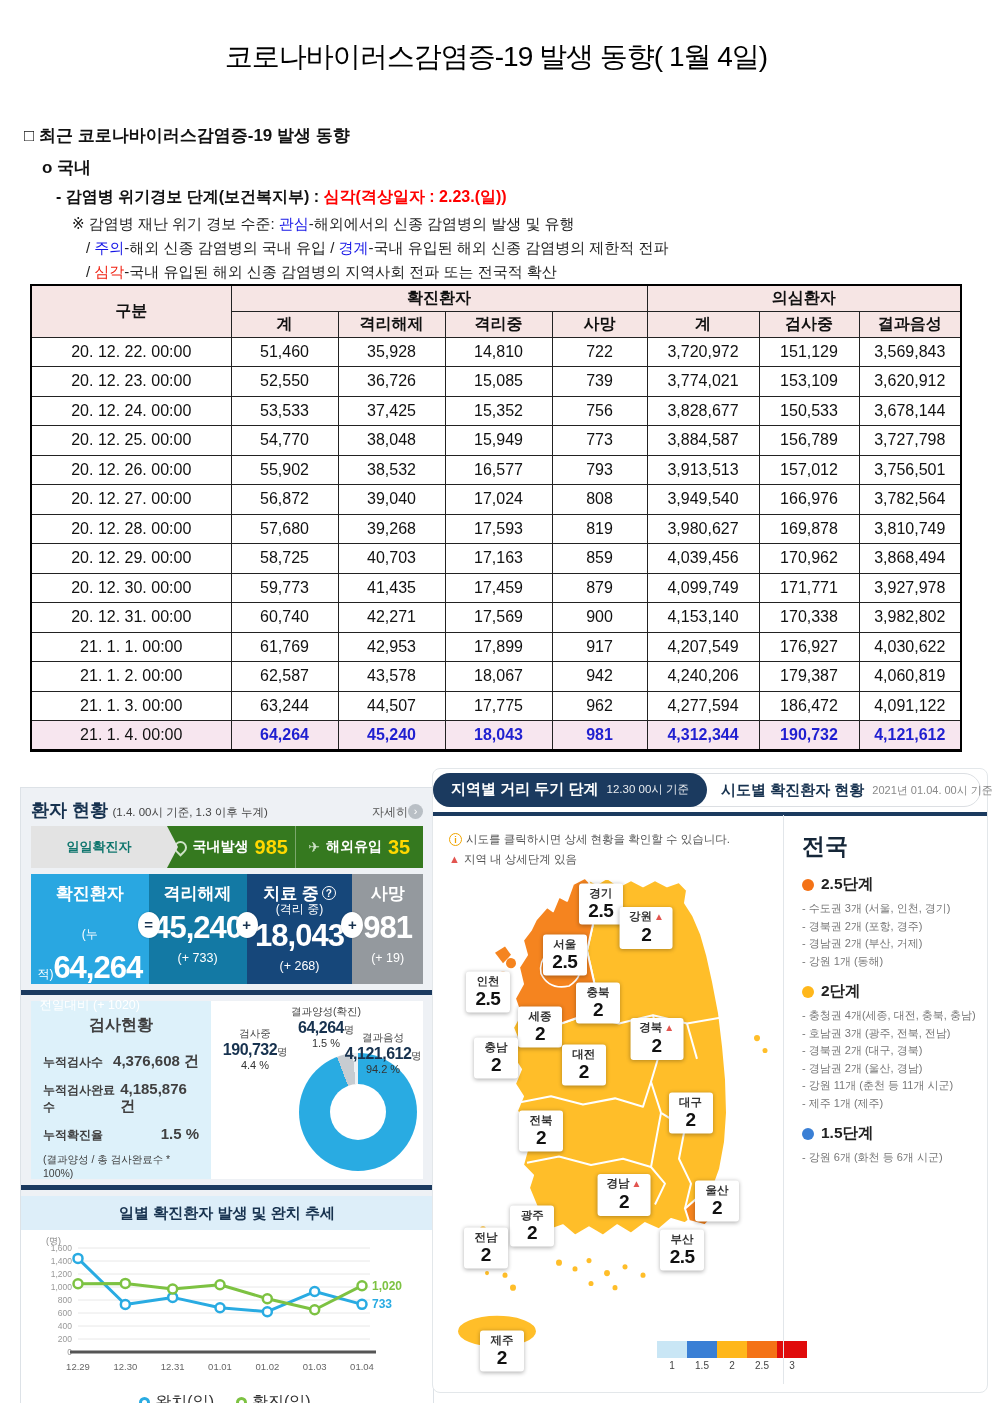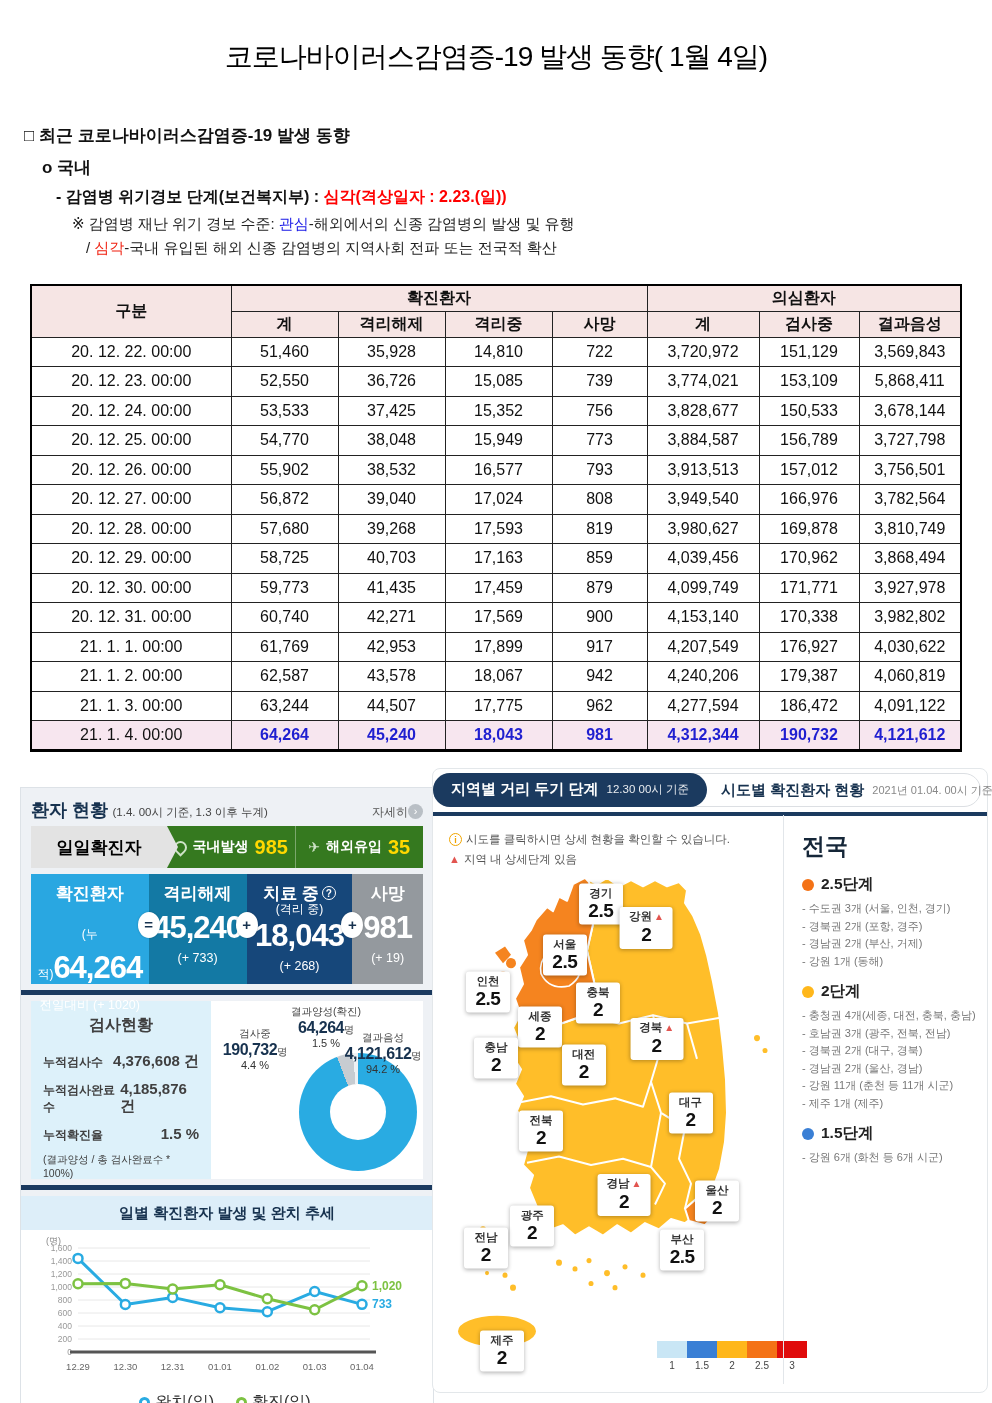--- a/index.html
+++ b/index.html
@@ -37,21 +37,21 @@
   .left-panel { position:absolute; left:20px; top:787px; width:414px; height:628px;
     background:#eef1f5; border:1px solid #dde2e7; padding:10px; }
   .lp-head { display:flex; justify-content:space-between; align-items:baseline; height:26px; margin-bottom:2px; }
   .lp-title { font-size:18px; font-weight:bold; color:#17324f; }
   .lp-sub { font-size:11.5px; color:#444; font-weight:normal; }
   .lp-more { font-size:12px; color:#555; font-weight:normal; display:flex; align-items:flex-start; cursor:pointer; }
   .more-circle { display:inline-block; width:15px; height:15px; border-radius:50%; background:#b9bfc5; color:#fff;
     font-size:11px; line-height:15px; text-align:center; }
 
   .tab-row { display:flex; height:42px; margin-bottom:6px; }
-  .daily-tab { width:136px; background:#e3e3e3; color:#000000; font-weight:bold; font-size:17px;
+  .daily-tab { width:136px; background:#e3e3e3; color:#0f766e; font-weight:bold; font-size:13px;
     display:flex; align-items:center; justify-content:center; position:relative; }
   .daily-tab .arrow { position:absolute; right:-11px; top:0; width:0; height:0; z-index:2;
     border-top:21px solid transparent; border-bottom:21px solid transparent; border-left:11px solid #e3e3e3; }
   .green-bar { flex:1; background:#35791f; display:flex; }
   .green-half { flex:1; display:flex; align-items:center; justify-content:center; gap:6px; color:#fff; }
   .green-half + .green-half { border-left:1px solid rgba(255,255,255,.35); }
   .green-label { font-size:14px; font-weight:bold; }
   .green-value { font-size:20px; font-weight:bold; color:#ffd800; }
   .pin-icon { width:13px; height:13px; border:2px solid #cfe3c8; border-radius:50% 50% 50% 0; transform:rotate(-45deg); display:inline-block; }
   .plane-icon { font-size:14px; color:#cfe3c8; }
@@ -146,20 +146,21 @@
 
 <div class="page">
 
   <div class="doc-title">코로나바이러스감염증-19 발생 동향( 1월 4일)</div>
 
   <div class="intro" id="intro">
       <div class="line l1"><span class="seg-k">□ 최근 코로나바이러스감염증-19 발생 동향</span></div>
       <div class="line l2"><span class="seg-k">o 국내</span></div>
       <div class="line l3"><span class="seg-k">- 감염병 위기경보 단계(보건복지부) : </span><span class="seg-r">심각(격상일자 : 2.23.(일))</span></div>
       <div class="line l4"><span class="seg-d">※ 감염병 재난 위기 경보 수준: </span><span class="seg-b">관심</span><span class="seg-d">-해외에서의 신종 감염병의 발생 및 유행</span></div>
+      <div class="line l5"><span class="seg-d">/ </span><span class="seg-b">주의</span><span class="seg-d">-해외 신종 감염병의 국내 유입 / </span><span class="seg-b">경계</span><span class="seg-d">-국내 유입된 해외 신종 감염병의 제한적 전파</span></div>
       <div class="line l6"><span class="seg-d">/ </span><span class="seg-r2">심각</span><span class="seg-d">-국내 유입된 해외 신종 감염병의 지역사회 전파 또는 전국적 확산</span></div>
     </div>
 
   <table class="covid-table">
     <colgroup>
       <col style="width:200px">
         <col style="width:107px">
         <col style="width:107px">
         <col style="width:107px">
       <col style="width:95px">
@@ -195,21 +196,21 @@
           <td class="num">3,569,843</td>
         </tr>
         <tr>
           <td class="date">20. 12. 23. 00:00</td>
           <td class="num">52,550</td>
           <td class="num">36,726</td>
           <td class="num">15,085</td>
           <td class="num">739</td>
           <td class="num">3,774,021</td>
           <td class="num">153,109</td>
-          <td class="num">5,868,411</td>
+          <td class="num">3,620,912</td>
         </tr>
         <tr>
           <td class="date">20. 12. 24. 00:00</td>
           <td class="num">53,533</td>
           <td class="num">37,425</td>
           <td class="num">15,352</td>
           <td class="num">756</td>
           <td class="num">3,828,677</td>
           <td class="num">150,533</td>
           <td class="num">3,678,144</td>

